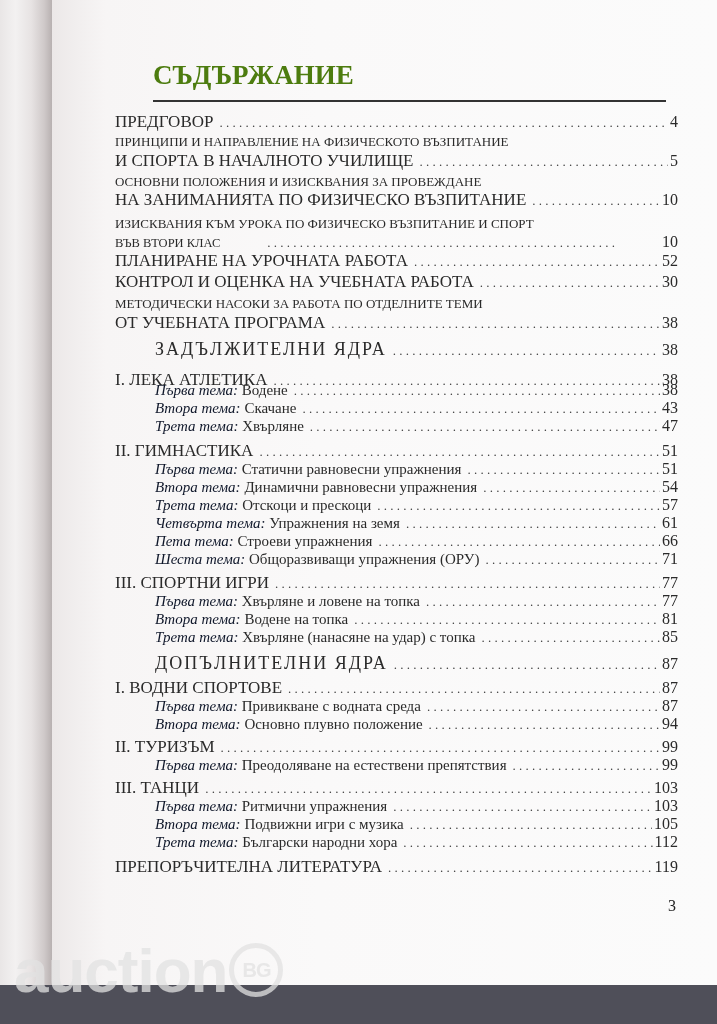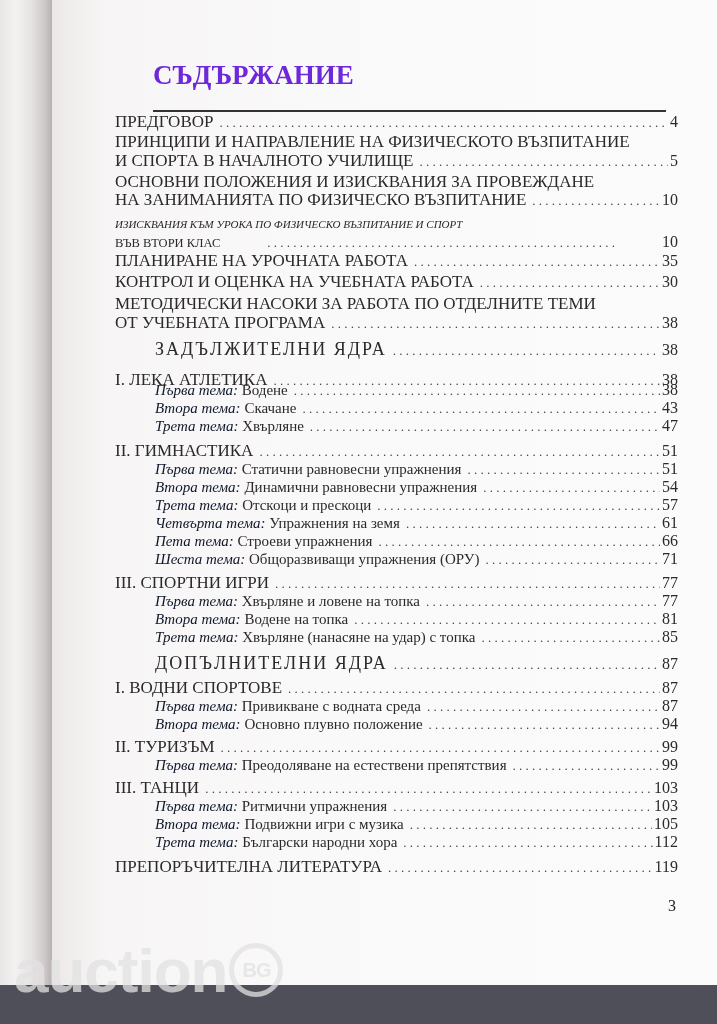--- a/index.html
+++ b/index.html
@@ -28,22 +28,22 @@
       color: rgba(225,225,225,0.75);
     }
     .watermark .bg-badge {
       display: inline-block; font-size: 20px; vertical-align: middle;
       width: 44px; height: 44px; line-height: 44px; text-align: center;
       border-radius: 50%; border: 5px solid rgba(225,225,225,0.75);
       margin-left: 2px; position: relative; top: -6px;
     }
     .toc-title {
       position: absolute; left: 153px; top: 60px; width: 513px;
-      font-size: 27px; font-weight: bold; color: #6d28d9;
-      border-bottom: 2px solid #333; padding-bottom: 20px; line-height: 30px;
+      font-size: 27px; font-weight: bold; color: #4d7c0f;
+      border-bottom: 2px solid #333; padding-bottom: 10px; line-height: 30px;
     }
     .toc {
       position: absolute; left: 115px; top: 106px; width: 563px;
     }
     .row {
       position: absolute; left: 0; width: 563px;
       display: flex; align-items: baseline;
       font-size: 17px; line-height: 20px; white-space: nowrap;
     }
     .row.sub { left: 40px; width: 523px; font-size: 15px; }
@@ -54,23 +54,23 @@
     .row .dots {
       flex: 1 1 auto; overflow: hidden; margin: 0 2px 0 6px; letter-spacing: 3px;
       font-size: 13px; color: #444;
     }
     .row .dots::before {
       content: ". . . . . . . . . . . . . . . . . . . . . . . . . . . . . . . . . . . . . . . . . . . . . . . . . . . . . . . . . . . . . . . . . . . . . . . . . . . . . . . . . . . . . . . . . . .";
       letter-spacing: 0;
     }
     .row .page-num { flex: 0 0 auto; text-align: right; font-size: 16px; letter-spacing: 0; }
     .line1 {
-      position: absolute; left: 0; font-size: 17px; line-height: 20px; white-space: nowrap;
-    }
-    .line1.small { font-size: 11px; font-style: italic; }
+      position: absolute; left: 0; font-size: 13px; line-height: 20px; white-space: nowrap;
+    }
+    .line1.small { font-size: 13px; }
     .page-number {
       position: absolute; left: 668px; top: 897px; font-size: 16px; color: #222;
     }
   </style>
 </head>
 <body>
 
 <div class="spine"></div>
 <div class="page"></div>
 
@@ -101,21 +101,21 @@
   <div class="line1 small" style="top:108px">ИЗИСКВАНИЯ КЪМ УРОКА ПО ФИЗИЧЕСКО ВЪЗПИТАНИЕ И СПОРТ</div>
   <div class="row small" style="top:126px">
     <span class="label">ВЪВ ВТОРИ КЛАС</span>
     <span class="dots"></span>
     <span class="page-num">10</span>
   </div>
 
   <div class="row" style="top:145px">
     <span class="label">ПЛАНИРАНЕ НА УРОЧНАТА РАБОТА</span>
     <span class="dots"></span>
-    <span class="page-num">35</span>
+    <span class="page-num">52</span>
   </div>
 
   <div class="row" style="top:166px">
     <span class="label">КОНТРОЛ И ОЦЕНКА НА УЧЕБНАТА РАБОТА</span>
     <span class="dots"></span>
     <span class="page-num">30</span>
   </div>
 
   <div class="line1" style="top:188px">МЕТОДИЧЕСКИ НАСОКИ ЗА РАБОТА ПО ОТДЕЛНИТЕ ТЕМИ</div>
   <div class="row" style="top:207px">

